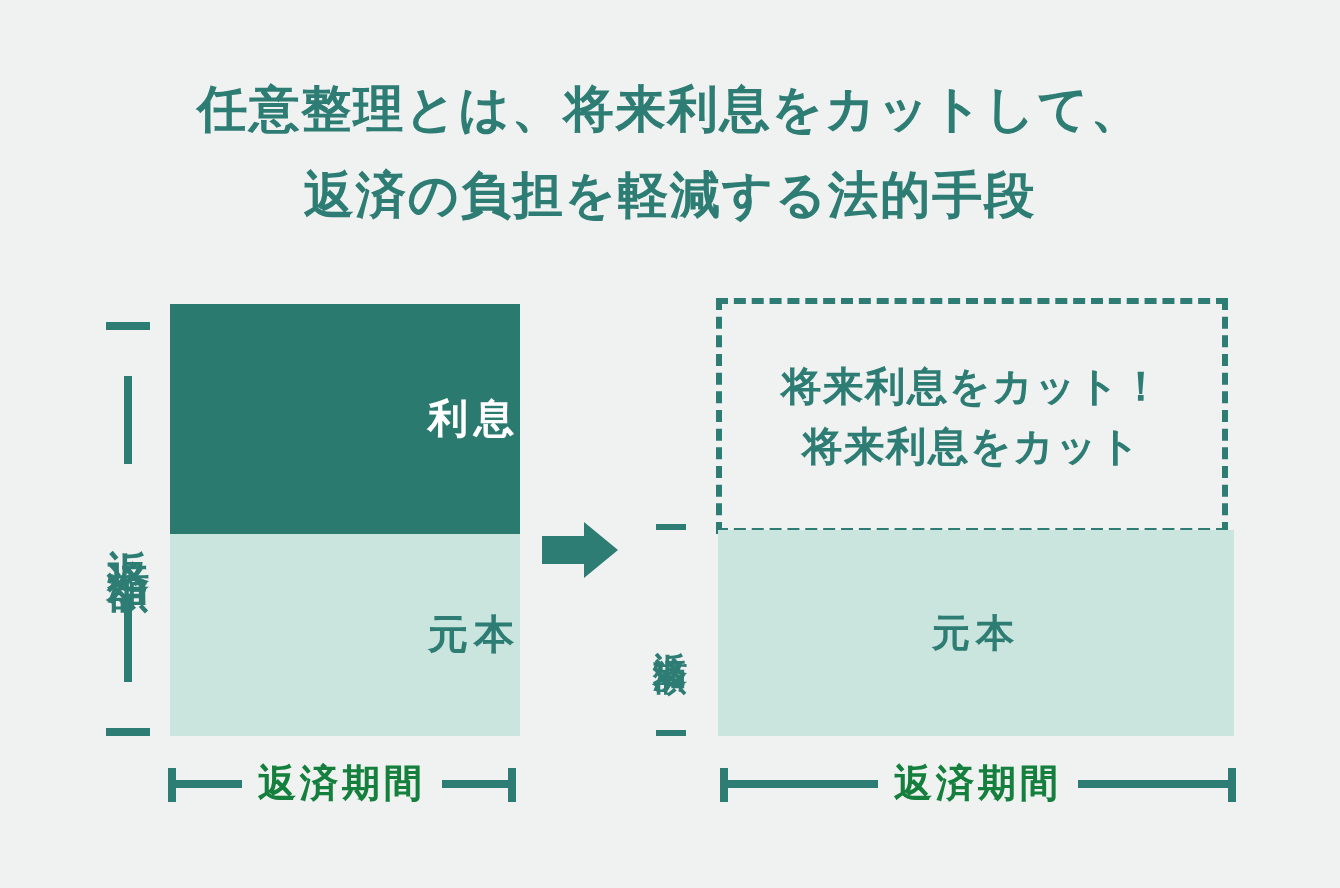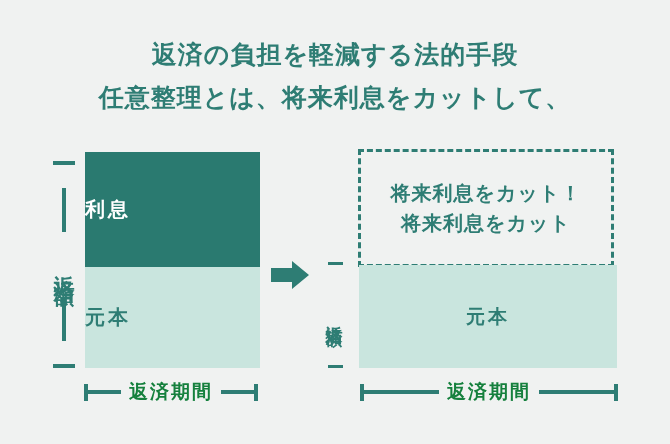--- a/index.html
+++ b/index.html
@@ -16,21 +16,21 @@
   .vb-left{left:46px;top:161px;width:36px;height:207px;justify-content:space-between;}
   .vb-left .cap{width:22px;height:4px;background:#2e7d74;}
   .vb-left .stem{width:4px;height:44px;background:#2e7d74;}
   .vlabel{writing-mode:vertical-rl;text-orientation:upright;font-weight:700;white-space:nowrap;}
   .vb-left .vlabel{font-size:21px;letter-spacing:5px;margin:2px 0;}
   .vb-right{left:320px;top:262px;width:30px;height:106px;justify-content:space-between;}
   .vb-right .cap{width:15px;height:3px;background:#2e7d74;}
   .vb-right .vlabel{font-size:17px;letter-spacing:2px;margin:2px 0;}
   
   .bar-before{position:absolute;left:85px;top:152px;width:175px;}
-  .seg{display:flex;align-items:center;justify-content:flex-start;font-weight:700;letter-spacing:3px;}
+  .seg{display:flex;align-items:center;justify-content:flex-end;font-weight:700;letter-spacing:3px;}
   .seg-interest{height:115px;background:#2a7a70;color:#ffffff;font-size:20px;}
   .seg-principal{height:101px;background:#c9e5de;color:#2e7d74;font-size:20px;}
   
   .callout{
     position:absolute;left:358px;top:149px;width:250px;height:112px;
     border:3px dashed #2e7d74;display:flex;flex-direction:column;align-items:center;justify-content:center;
     color:#2e7d74;font-weight:700;font-size:20px;letter-spacing:1px;line-height:30px;
   }
   .callout .accent{color:#dd9c49;}
   .bar-after{
@@ -47,22 +47,22 @@
   .hb-right{left:360px;top:383px;width:258px;}
   
   .arrow{position:absolute;left:271px;top:261px;width:38px;height:28px;}
 </style>
 </head>
 <body>
 
 <div class="canvas">
 
   <div class="title">
+    <div>任意整理とは、将来利息をカットして、</div>
     <div>返済の負担を軽減する法的手段</div>
-    <div>任意整理とは、将来利息をカットして、</div>
   </div>
 
   <div class="vbracket vb-left">
     <span class="cap"></span>
     <span class="stem"></span>
     <span class="vlabel">返済額</span>
     <span class="stem"></span>
     <span class="cap"></span>
   </div>
 

